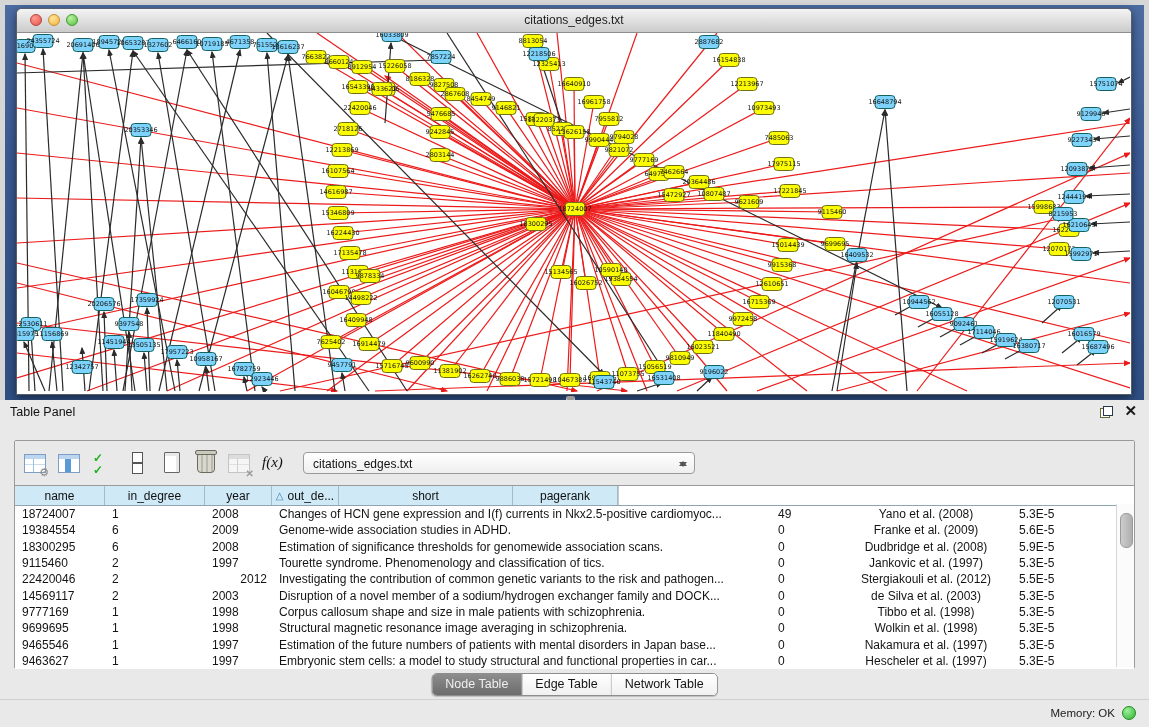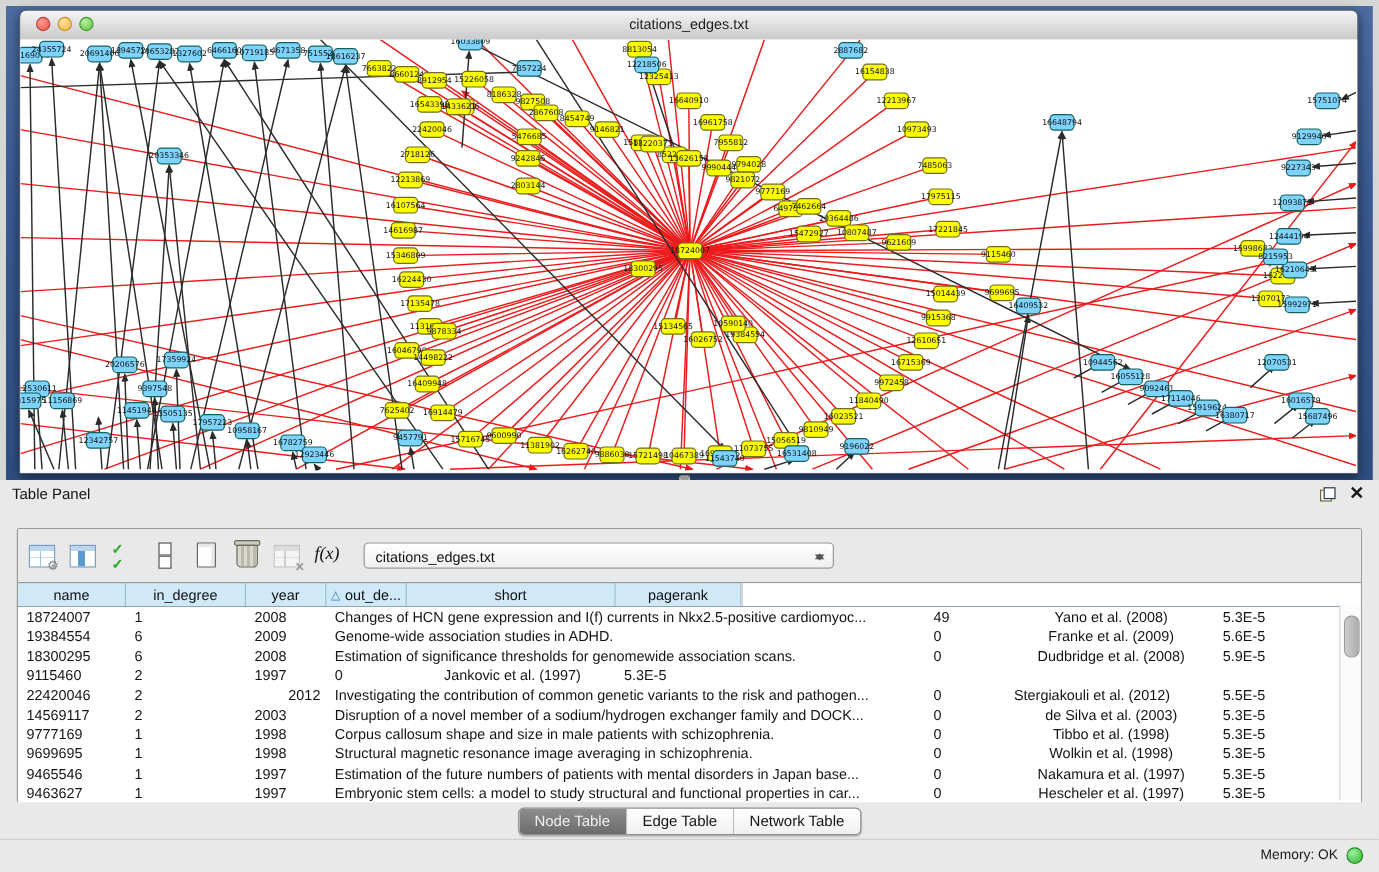--- a/index.html
+++ b/index.html
@@ -800,31 +800,32 @@
           <div class="td" style="width: 67px; text-align: left;">2008</div>
           <div class="td" style="width: 499px; text-align: left;">Estimation of significance thresholds for genomewide association scans.</div>
           <div class="td" style="width: 67px; text-align: left;">0</div>
           <div class="td" style="width: 174px; text-align: center;">Dudbridge et al. (2008)</div>
           <div class="td" style="width: 105px; text-align: left;">5.9E-5</div>
         </div>
         <div class="tr">
           <div class="td" style="width: 90px; text-align: left;">9115460</div>
           <div class="td" style="width: 100px; text-align: left;">2</div>
           <div class="td" style="width: 67px; text-align: left;">1997</div>
+          <div class="td" style="width: 499px; text-align: left;">Tourette syndrome. Phenomenology and classification of tics.</div>
           <div class="td" style="width: 67px; text-align: left;">0</div>
           <div class="td" style="width: 174px; text-align: center;">Jankovic et al. (1997)</div>
           <div class="td" style="width: 105px; text-align: left;">5.3E-5</div>
         </div>
         <div class="tr">
           <div class="td" style="width: 90px; text-align: left;">22420046</div>
           <div class="td" style="width: 100px; text-align: left;">2</div>
           <div class="td" style="width: 67px; text-align: right;">2012</div>
           <div class="td" style="width: 499px; text-align: left;">Investigating the contribution of common genetic variants to the risk and pathogen...</div>
           <div class="td" style="width: 67px; text-align: left;">0</div>
-          <div class="td" style="width: 174px; ">Stergiakouli et al. (2012)</div>
+          <div class="td" style="width: 174px; text-align: center;">Stergiakouli et al. (2012)</div>
           <div class="td" style="width: 105px; text-align: left;">5.5E-5</div>
         </div>
         <div class="tr">
           <div class="td" style="width: 90px; text-align: left;">14569117</div>
           <div class="td" style="width: 100px; text-align: left;">2</div>
           <div class="td" style="width: 67px; text-align: left;">2003</div>
           <div class="td" style="width: 499px; text-align: left;">Disruption of a novel member of a sodium/hydrogen exchanger family and DOCK...</div>
           <div class="td" style="width: 67px; text-align: left;">0</div>
           <div class="td" style="width: 174px; text-align: center;">de Silva et al. (2003)</div>
           <div class="td" style="width: 105px; text-align: left;">5.3E-5</div>

